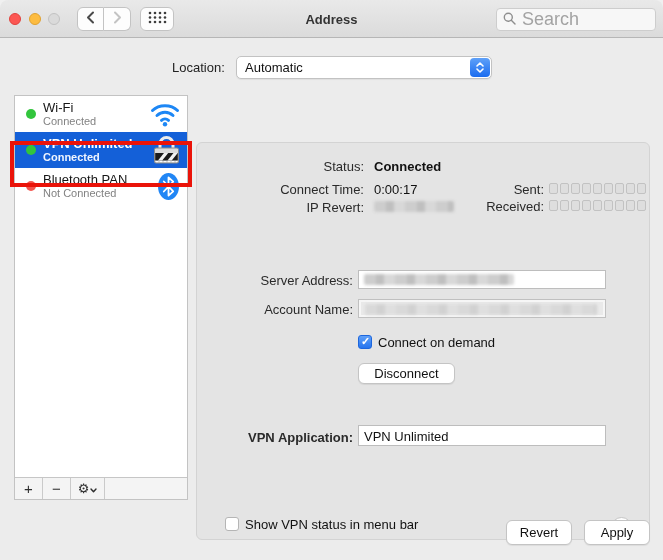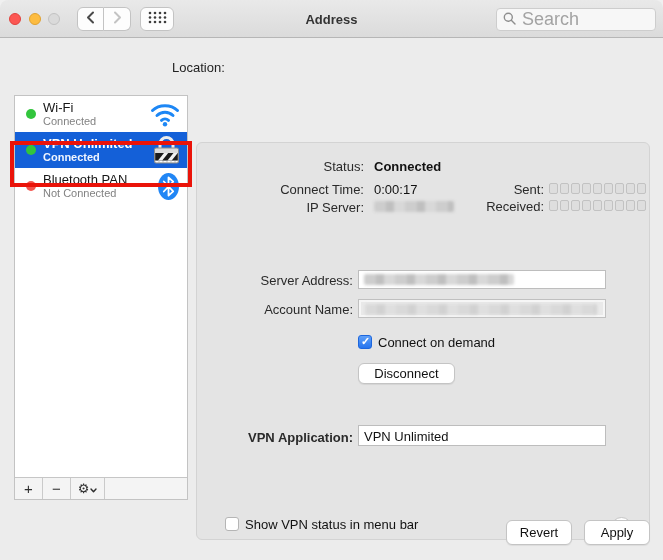--- a/index.html
+++ b/index.html
@@ -137,20 +137,31 @@
         <svg width="13" height="13" viewBox="0 0 13 13">
             <circle cx="5.3" cy="5.3" r="4" stroke="#8e8e8e" stroke-width="1.4" fill="none"></circle>
             <line x1="8.3" y1="8.3" x2="12" y2="12" stroke="#8e8e8e" stroke-width="1.4" stroke-linecap="round"></line>
           </svg>
       </span>
       <input type="text" placeholder="Search" style="">
     </div>
   </div>
 
   <span class="loc-label">Location:</span>
+  <div class="popup">
+    <span class="val">Automatic</span>
+    <span class="stepper">
+      <svg width="8" height="5" viewBox="0 0 8 5">
+          <polyline points="1,4 4,1 7,4" stroke="#fff" stroke-width="1.6" fill="none" stroke-linecap="round" stroke-linejoin="round"></polyline>
+        </svg>
+      <svg width="8" height="5" viewBox="0 0 8 5">
+          <polyline points="1,1 4,4 7,1" stroke="#fff" stroke-width="1.6" fill="none" stroke-linecap="round" stroke-linejoin="round"></polyline>
+        </svg>
+    </span>
+  </div>
 
   <div class="sidebar">
     <div class="side-item">
       <span class="dot green"></span>
       <div class="itexts">
         <div class="iname">Wi-Fi</div>
         <div class="istatus">Connected</div>
       </div>
       <span class="side-icon">
         <svg width="30" height="26" viewBox="0 0 30 26">
@@ -208,21 +219,21 @@
   <div class="red-box"></div>
 
   <div class="panel">
 
     <span class="lab" style="left:0;top:16px;width:167px;">Status:</span>
     <span class="val13 bold" style="left:177px;top:16px;">Connected</span>
 
     <span class="lab" style="left:0;top:39px;width:167px;">Connect Time:</span>
     <span class="val13" style="left:177px;top:39px;">0:00:17</span>
 
-    <span class="lab" style="left:0;top:57px;width:167px;">IP Server:</span>
+    <span class="lab" style="left:0;top:57px;width:167px;">IP Revert:</span>
     <span class="blurline" style="left:177px;top:58px;width:80px;"></span>
 
     <span class="lab" style="left:0;top:39px;width:347px;">Sent:</span>
     <span class="gauge" style="left:352px;top:40px;">
       <span></span>
         <span></span>
         <span></span>
         <span></span>
         <span></span>
         <span></span>

